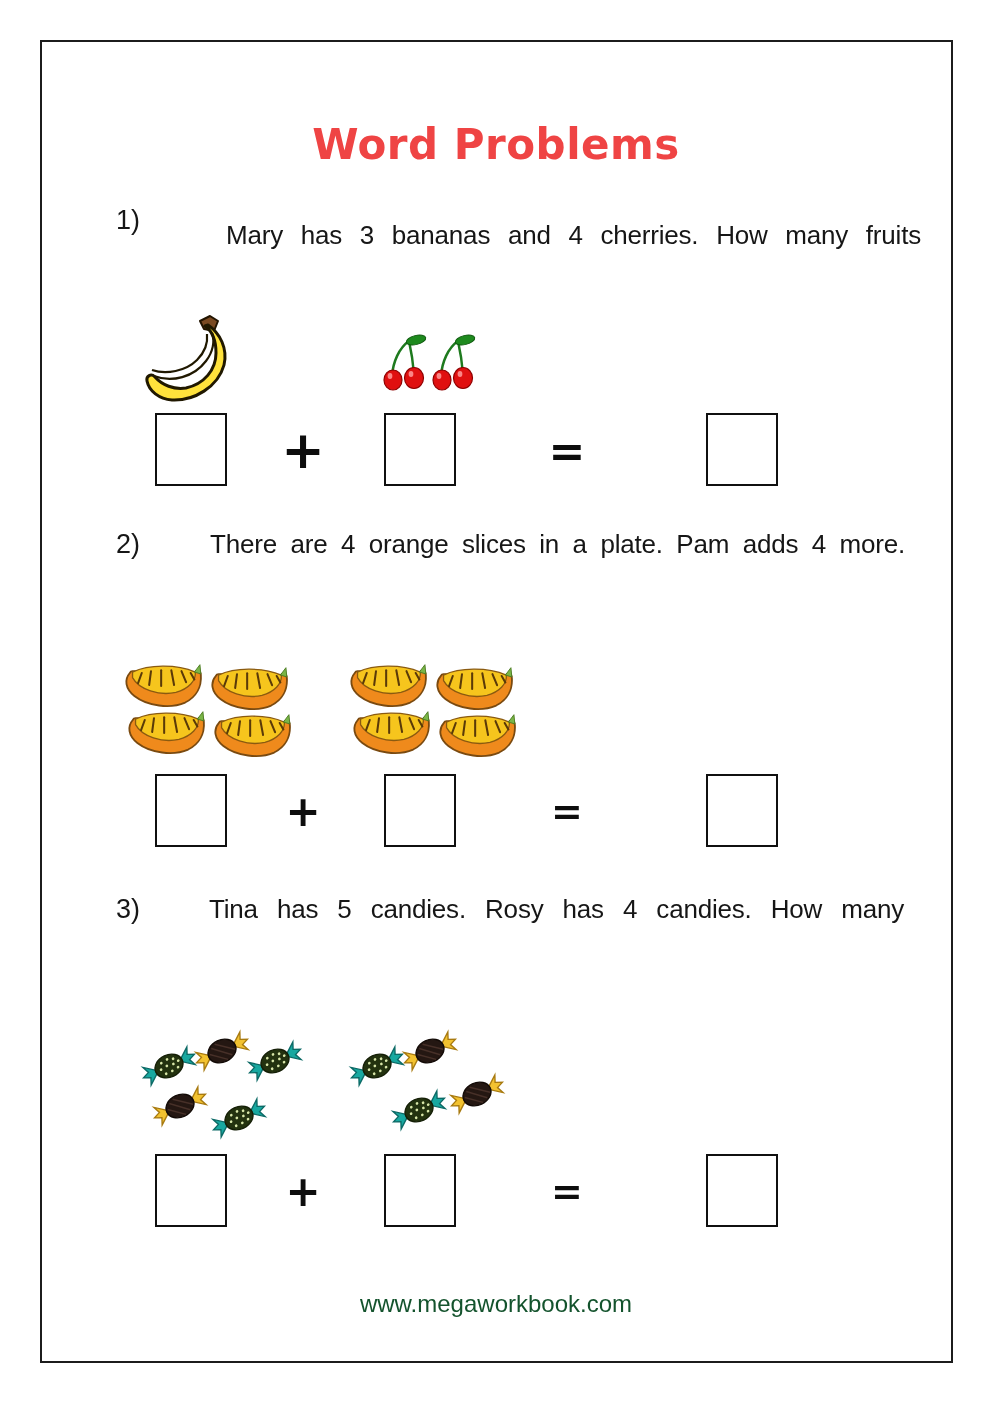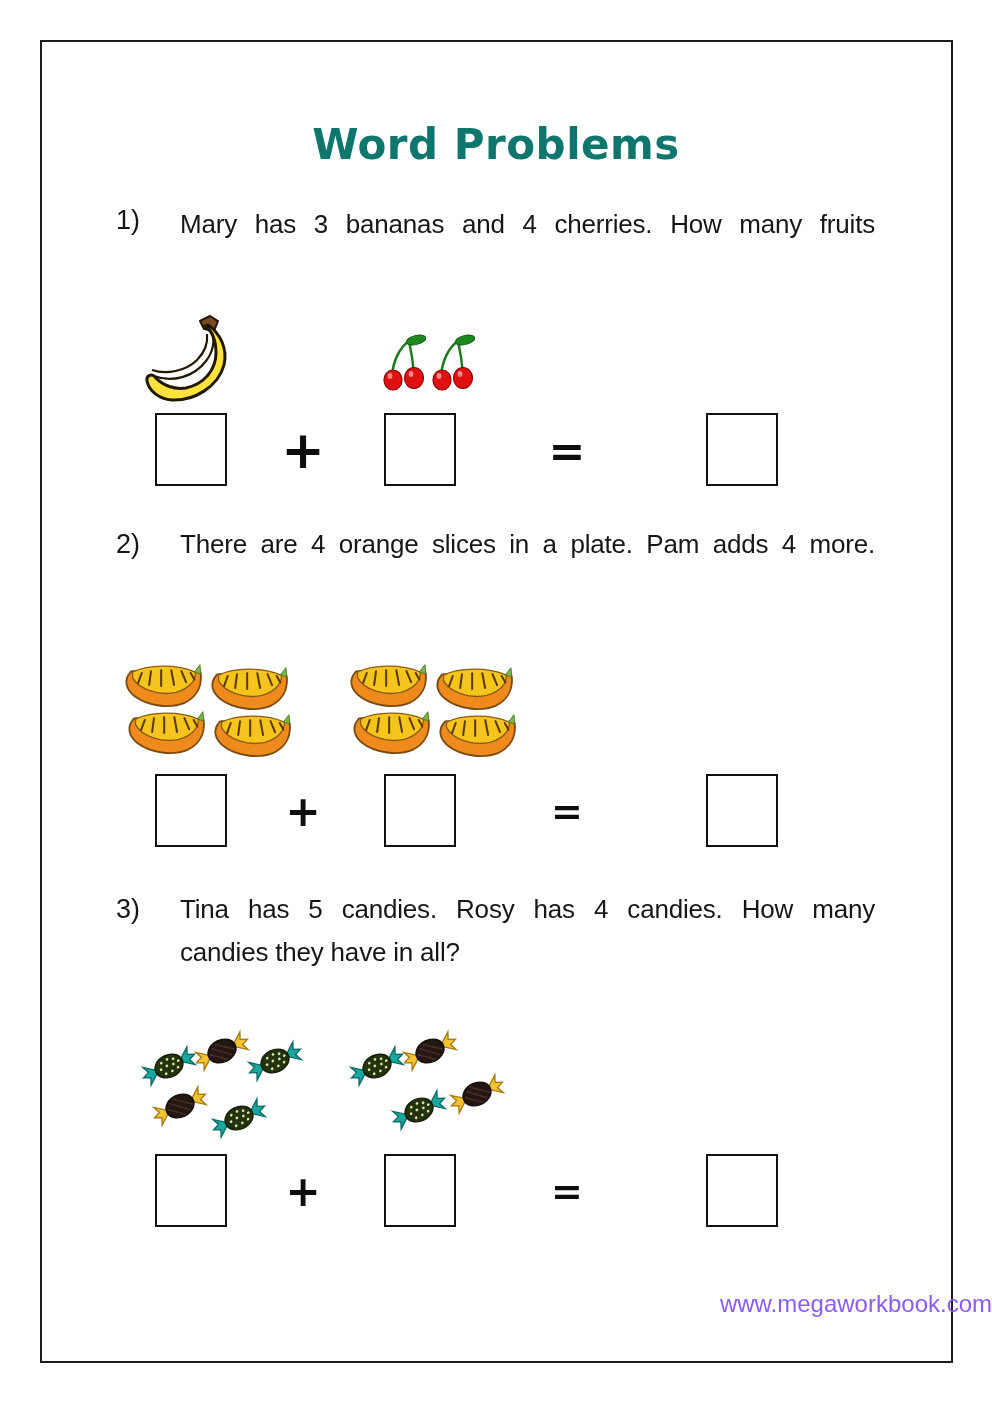--- a/index.html
+++ b/index.html
@@ -14,21 +14,21 @@
   .frame{
     position:absolute;left:40px;top:40px;
     width:913px;height:1323px;
     box-sizing:border-box;
     border:2px solid #1c1c1c;
   }
   .title{
     position:absolute;left:0;right:0;top:120px;
     text-align:center;
     font-family:"DejaVu Sans",sans-serif;
-    font-weight:700;font-size:42px;color:#0f766e;
+    font-weight:700;font-size:42px;color:#ef4444;
     letter-spacing:0.5px;
   }
   .p-num{
     position:absolute;left:116px;width:56px;
     font-size:27px;font-weight:400;color:#161616;
   }
   .p-line{
     position:absolute;left:180px;width:695px;
     font-size:26px;color:#161616;
     letter-spacing:-0.2px;
@@ -46,21 +46,21 @@
     display:flex;align-items:center;justify-content:center;
     font-family:"DejaVu Sans",sans-serif;
     font-weight:700;color:#0d0d0d;
   }
   .plus-lg{font-size:52px;}
   .plus-sm{font-size:42px;}
   .eq-lg{font-size:44px;}
   .eq-sm{font-size:38px;}
   .footer{
     position:absolute;left:0;right:0;top:1290px;
-    text-align:right;font-size:24px;color:#8b5cf6;
+    text-align:center;font-size:24px;color:#14532d;
   }
   .ill{ position:absolute; }
   .candy{ transform:rotate(-25deg); }
   svg{display:block;}
   .defs{position:absolute;width:0;height:0;overflow:hidden;}
 </style>
 </head>
 <body>
 
 <svg class="defs" aria-hidden="true">
@@ -119,21 +119,21 @@
     </symbol>
   </defs>
 </svg>
 
 <div class="page">
   <div class="frame"></div>
 
   <div class="title">Word Problems</div>
 
   <div class="p-num" style="top:205px;">1)</div>
-  <div class="p-line just" style="top:209px;">Mary has 3 bananas and 4 cherries. How many fruits</div>
+  <div class="p-line just" style="top:220px;margin-left:46px;">Mary has 3 bananas and 4 cherries. How many fruits</div>
 
   <svg class="ill" style="left:142px;top:313px;width:106px;height:96px;" viewBox="0 0 106 96">
     <path d="M58,8 L68,3 L76,8 L72,18 L62,16 Z" fill="#7A4A22" stroke="#221400" stroke-width="2" stroke-linejoin="round"></path>
     <path d="M66,12 C78,20 86,36 82,52 C76,74 52,88 30,87 C17,86 7,78 5,68 C4,63 9,60 13,64 C20,72 32,77 44,75 C62,71 74,57 74,40 C74,28 70,18 63,13 Z" fill="#FFE23C" stroke="#201800" stroke-width="3" stroke-linejoin="round"></path>
     <path d="M12,63 C30,70 52,64 64,48 C71,39 73,28 70,20" fill="none" stroke="#201800" stroke-width="2.2"></path>
     <path d="M10,57 C24,62 44,58 55,47 C63,39 66,30 65,21" fill="none" stroke="#201800" stroke-width="2.2"></path>
   </svg>
 
   <div class="ill" style="left:383px;top:331px;width:96px;height:62px;">
     <svg style="position:absolute;left:0;top:0;width:44px;height:62px;">
@@ -144,21 +144,21 @@
       </svg>
   </div>
 
   <div class="answer-box" style="left:155px;top:413px;"></div>
   <div class="op plus-lg" style="left:280px;top:413px;">+</div>
   <div class="answer-box" style="left:384px;top:413px;"></div>
   <div class="op eq-lg" style="left:544px;top:413px;">=</div>
   <div class="answer-box" style="left:706px;top:413px;"></div>
 
   <div class="p-num" style="top:529px;">2)</div>
-  <div class="p-line just" style="top:529px;">There are 4 orange slices in a plate. Pam adds 4 more.</div>
+  <div class="p-line just" style="top:529px;margin-left:30px;">There are 4 orange slices in a plate. Pam adds 4 more.</div>
 
   <div class="ill" style="left:120px;top:659px;width:176px;height:102px;">
     <svg style="position:absolute;left:1px;top:2px;width:84px;height:48px;">
         <use href="#sym-orange-slice"></use>
       </svg>
     <svg style="position:absolute;left:87px;top:5px;width:84px;height:48px;">
         <use href="#sym-orange-slice"></use>
       </svg>
     <svg style="position:absolute;left:4px;top:49px;width:84px;height:48px;">
         <use href="#sym-orange-slice"></use>
@@ -183,22 +183,21 @@
       </svg>
   </div>
 
   <div class="answer-box" style="left:155px;top:774px;"></div>
   <div class="op plus-sm" style="left:280px;top:774px;">+</div>
   <div class="answer-box" style="left:384px;top:774px;"></div>
   <div class="op eq-sm" style="left:544px;top:774px;">=</div>
   <div class="answer-box" style="left:706px;top:774px;"></div>
 
   <div class="p-num" style="top:894px;">3)</div>
-  <div class="p-line just" style="top:894px;">Tina has 5 candies. Rosy has 4 candies. How many</div>
-  <div class="p-line" style="top:937px;">candies they have in all?</div>
+  <div class="p-line just" style="top:894px;margin-left:29px;">Tina has 5 candies. Rosy has 4 candies. How many</div>
 
   <div class="ill" style="left:132px;top:1025px;width:180px;height:125px;">
     <svg class="candy" style="position:absolute;left:6px;top:24px;width:62px;height:34px;">
         <use href="#sym-candy-teal"></use>
       </svg>
     <svg class="candy" style="position:absolute;left:59px;top:9px;width:62px;height:34px;">
         <use href="#sym-candy-dark"></use>
       </svg>
     <svg class="candy" style="position:absolute;left:112px;top:19px;width:62px;height:34px;">
         <use href="#sym-candy-teal"></use>

